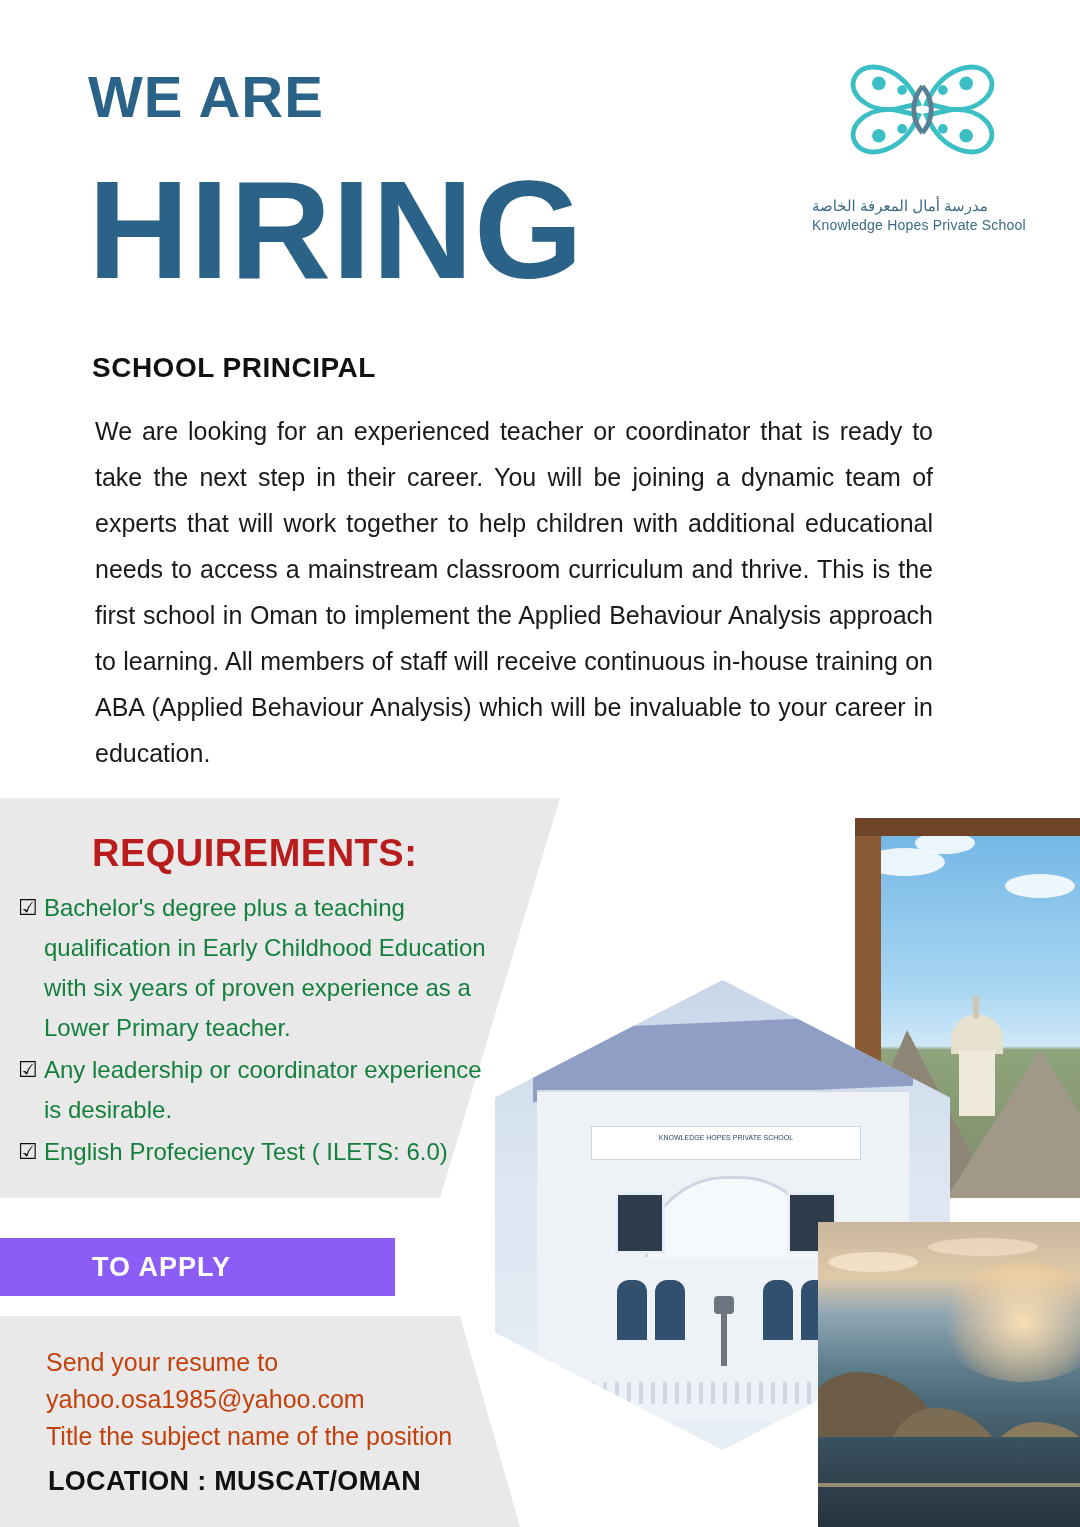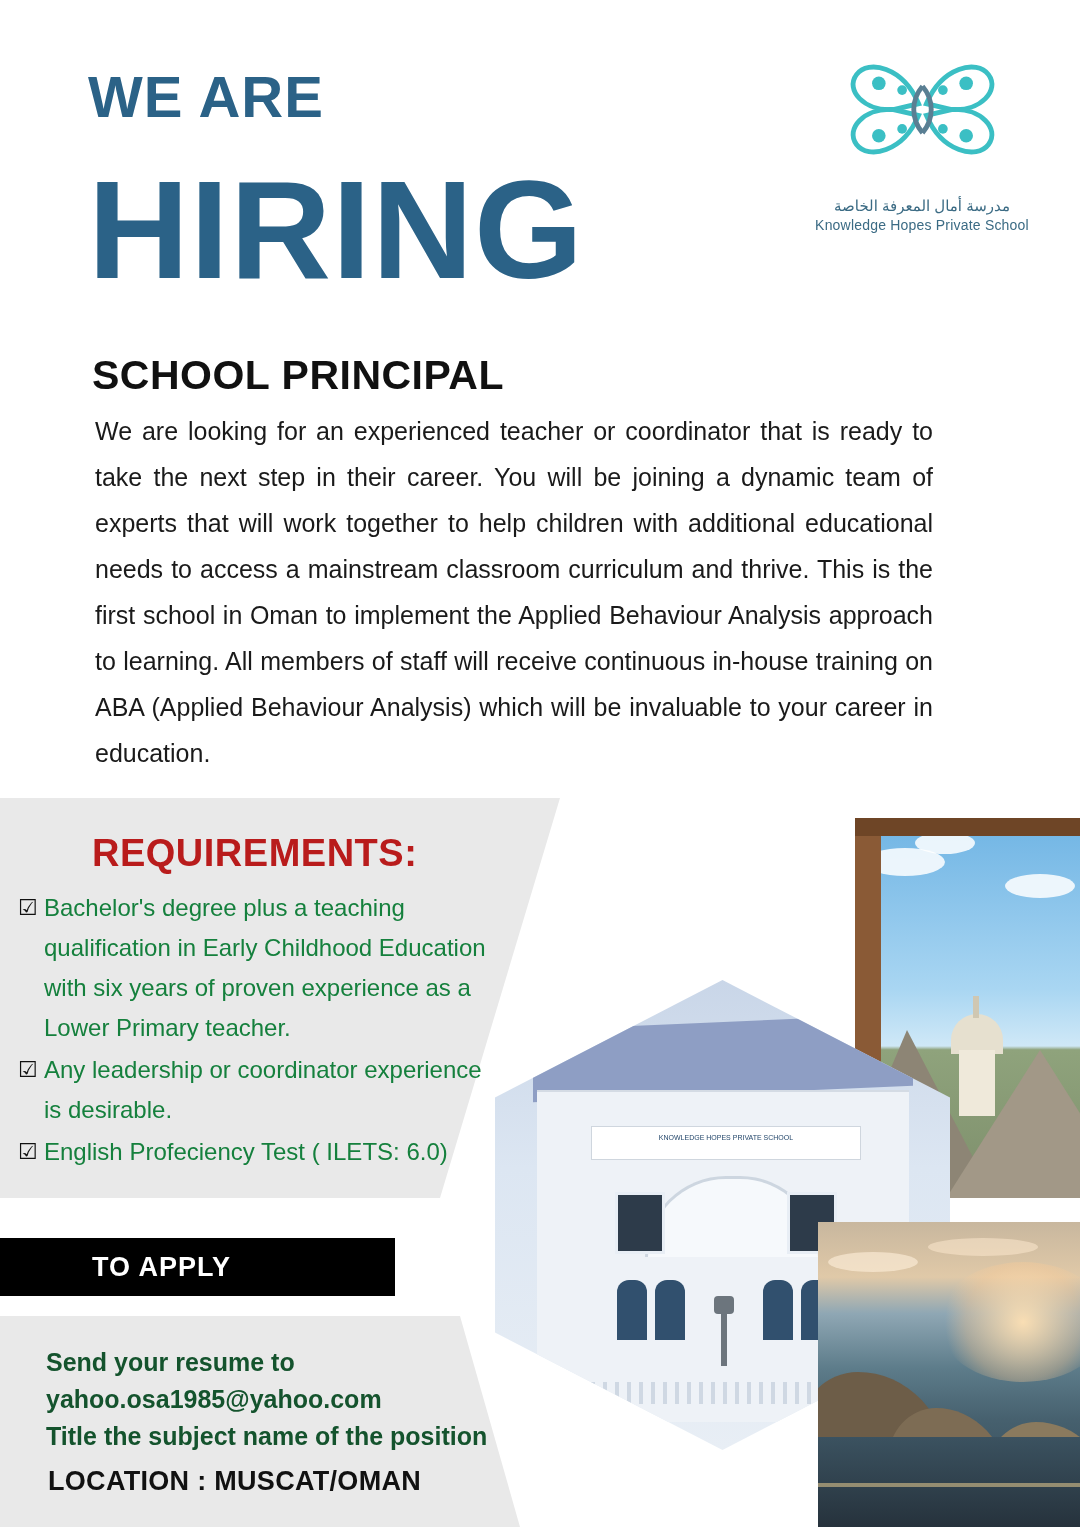--- a/index.html
+++ b/index.html
@@ -39,21 +39,21 @@
     font-size: 140px;
     font-weight: bold;
     color: #2b6287;
     letter-spacing: 1px;
     line-height: 1;
   }
   .job-title {
     position: absolute;
     left: 92px;
     top: 352px;
-    font-size: 41px;
+    font-size: 28px;
     font-weight: bold;
     color: #111111;
     letter-spacing: 0.5px;
   }
   .intro {
     position: absolute;
     left: 95px;
     top: 408px;
     width: 838px;
     font-size: 25px;
@@ -62,21 +62,20 @@
     text-align: justify;
     text-justify: inter-word;
   }
 
   
   .logo-wrap {
     position: absolute;
     right: 48px;
     top: 28px;
     width: 220px;
-    text-align: center;
   }
   .logo-mark {
     width: 175px;
     height: 165px;
     margin: 0 auto;
     display: block;
   }
   .logo-ar {
     font-size: 15px;
     color: #3b6b84;
@@ -134,21 +133,21 @@
     color: #15803d;
   }
 
   
   .apply-bar {
     position: absolute;
     left: 0;
     top: 1238px;
     width: 395px;
     height: 58px;
-    background: #000000;
+    background: #8b5cf6;
   }
   .apply-bar span {
     position: absolute;
     left: 92px;
     top: 14px;
     color: #ffffff;
     font-size: 27px;
     font-weight: bold;
     letter-spacing: 1px;
   }
@@ -164,22 +163,21 @@
   }
   .contact-lines {
     position: absolute;
     left: 46px;
     top: 1344px;
     width: 460px;
   }
   .contact-lines div {
     font-size: 25px;
     line-height: 37px;
-    color: #14532d;
-    font-weight: bold;
+    color: #c2410c;
   }
   .location {
     position: absolute;
     left: 48px;
     top: 1466px;
     font-size: 27px;
     font-weight: bold;
     color: #111111;
     letter-spacing: 0.3px;
   }

